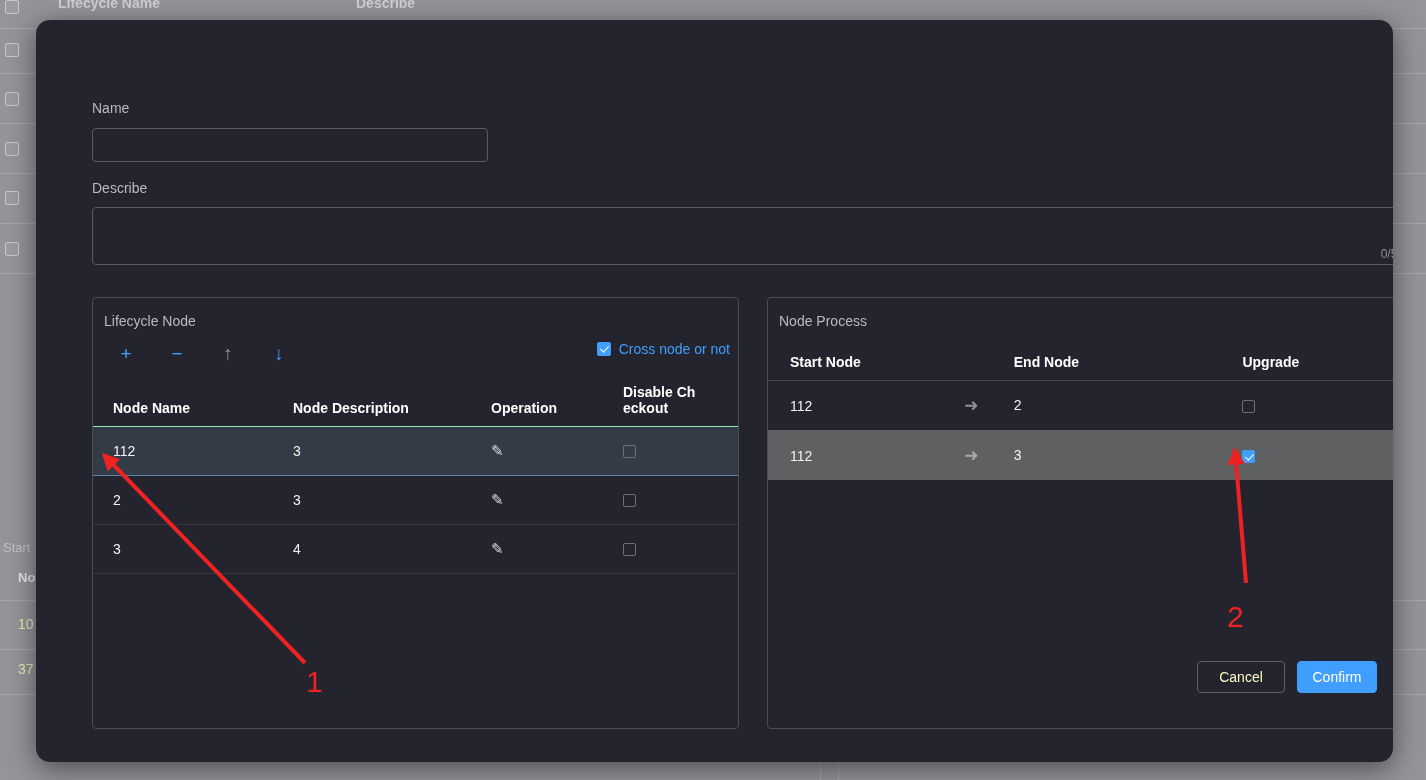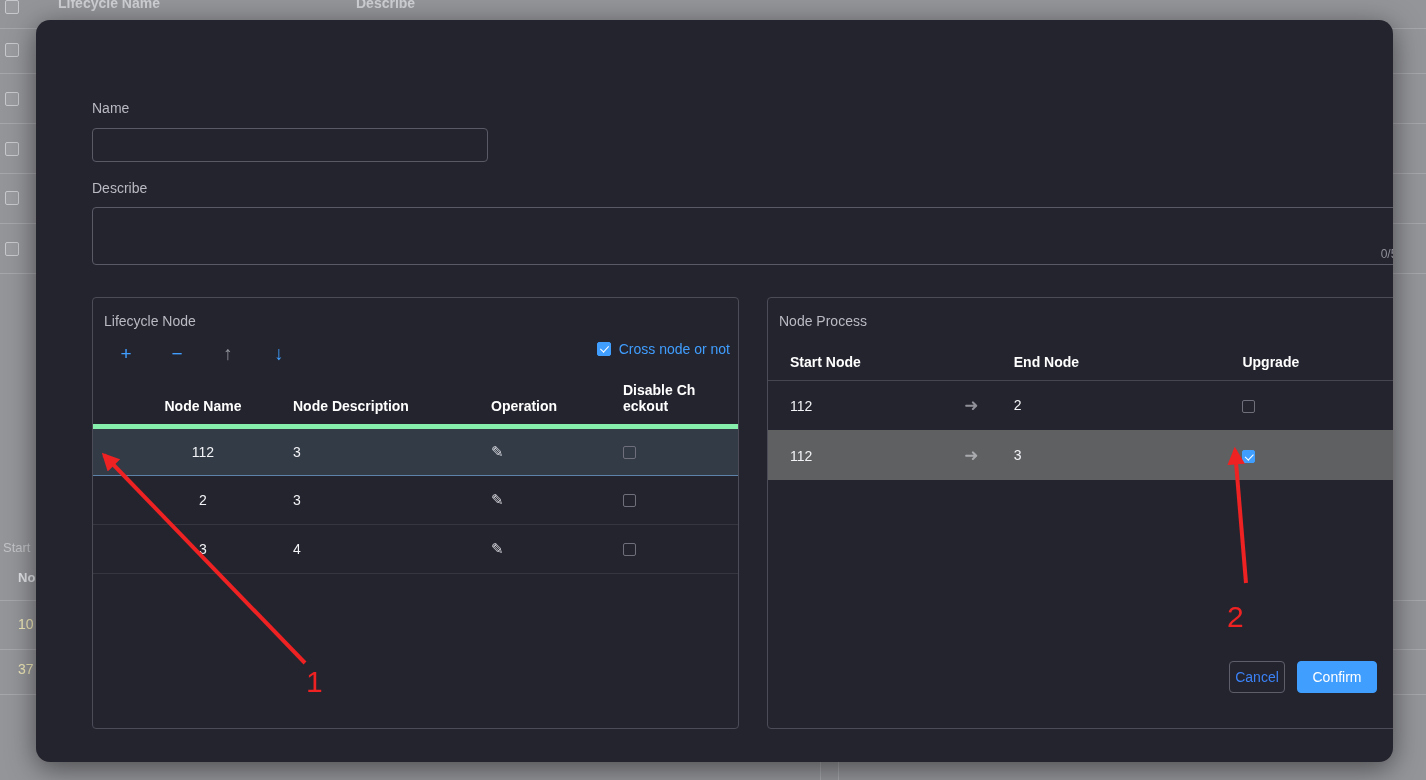--- a/index.html
+++ b/index.html
@@ -175,22 +175,22 @@
     padding: 6px 0 10px 0;
   }
   table.grid td {
     color: #f2f3f6; font-size: 14px;
     padding: 0;
     height: 49px; vertical-align: middle;
   }
 
   
   #left-table { top: 72px; }
-  #left-table thead th { border-bottom: 5px solid #86efac; height: 56px; }
-  #left-table th.c1, #left-table td.c1 { width: 200px; padding-left: 20px; text-align: center; }
+  #left-table thead th { border-bottom: 1px solid #86efac; height: 56px; }
+  #left-table th.c1, #left-table td.c1 { width: 200px; padding-left: 20px; }
   #left-table th.c2, #left-table td.c2 { width: 198px; margin-left: 32px; }
   #left-table th.c3, #left-table td.c3 { width: 132px; }
   #left-table th.c4, #left-table td.c4 { width: 115px; }
   #left-table tbody tr td { border-bottom: 1px solid #35363f; }
   #left-table tbody tr.selected td {
     background: #333b46;
     border-top: 1px solid #5d83a8;
     border-bottom: 1px solid #5d83a8;
   }
   .pencil { font-size: 15px; color: #d9dae0; display: inline-block; }
@@ -225,24 +225,24 @@
     height: 64px;
   }
   .btn {
     position: absolute; top: 13px;
     height: 32px;
     border-radius: 4px;
     font-size: 14px; cursor: pointer;
     font-family: "Liberation Sans", sans-serif;
   }
   #cancel-btn {
-    right: 108px; width: 56px;
+    right: 108px; width: 88px;
     background: transparent;
     border: 1px solid #5d5e6a;
-    color: #3b82f6;
+    color: #fef9c3;
   }
   #confirm-btn {
     right: 16px; width: 80px;
     background: #409eff; border: 1px solid #409eff;
     color: #fff;
   }
 
   
   #annotations { position: absolute; inset: 0; pointer-events: none; }
   .anno-num {

